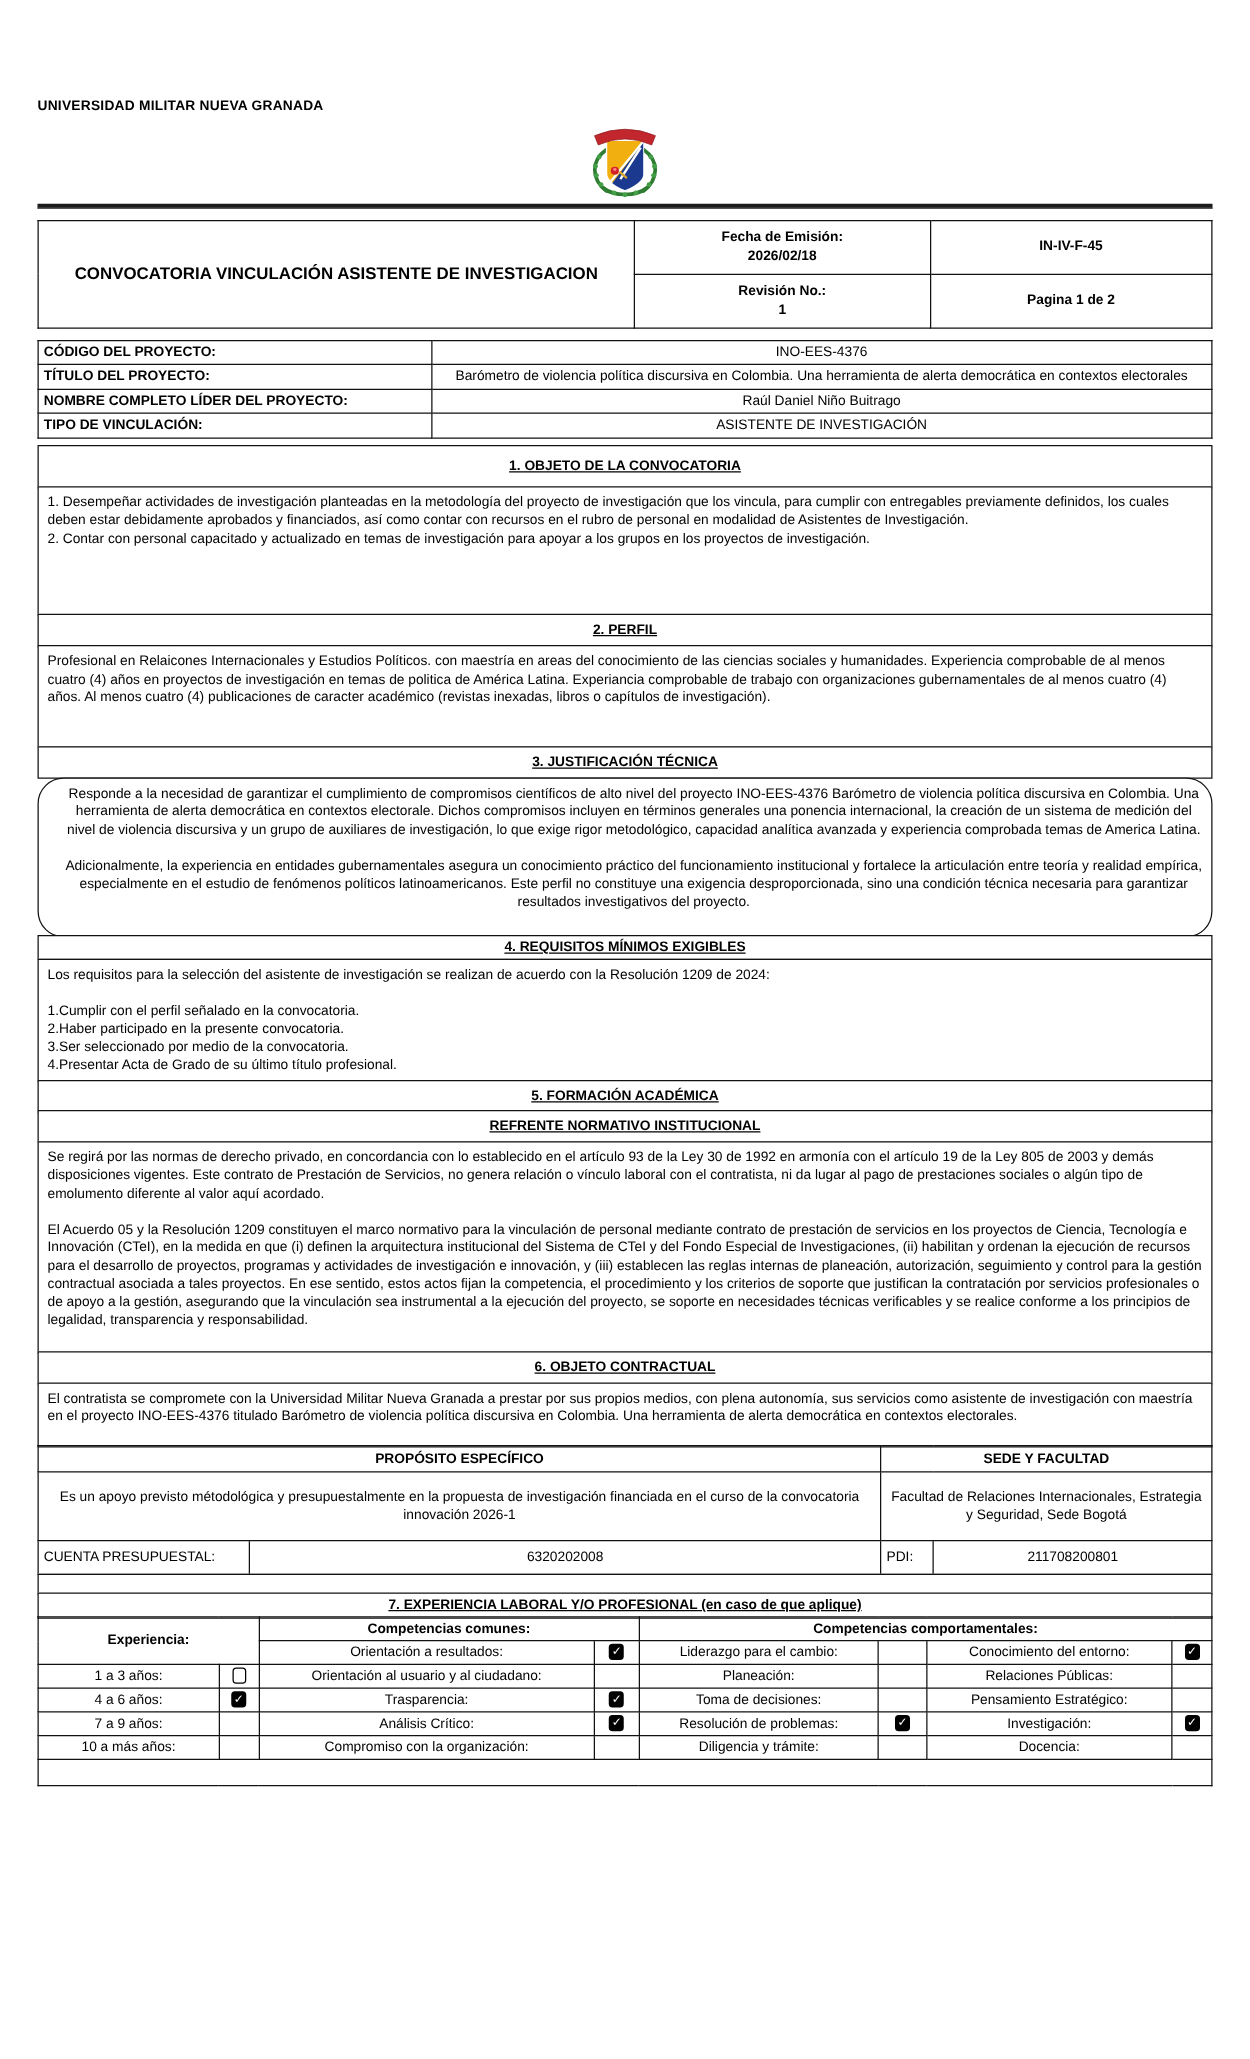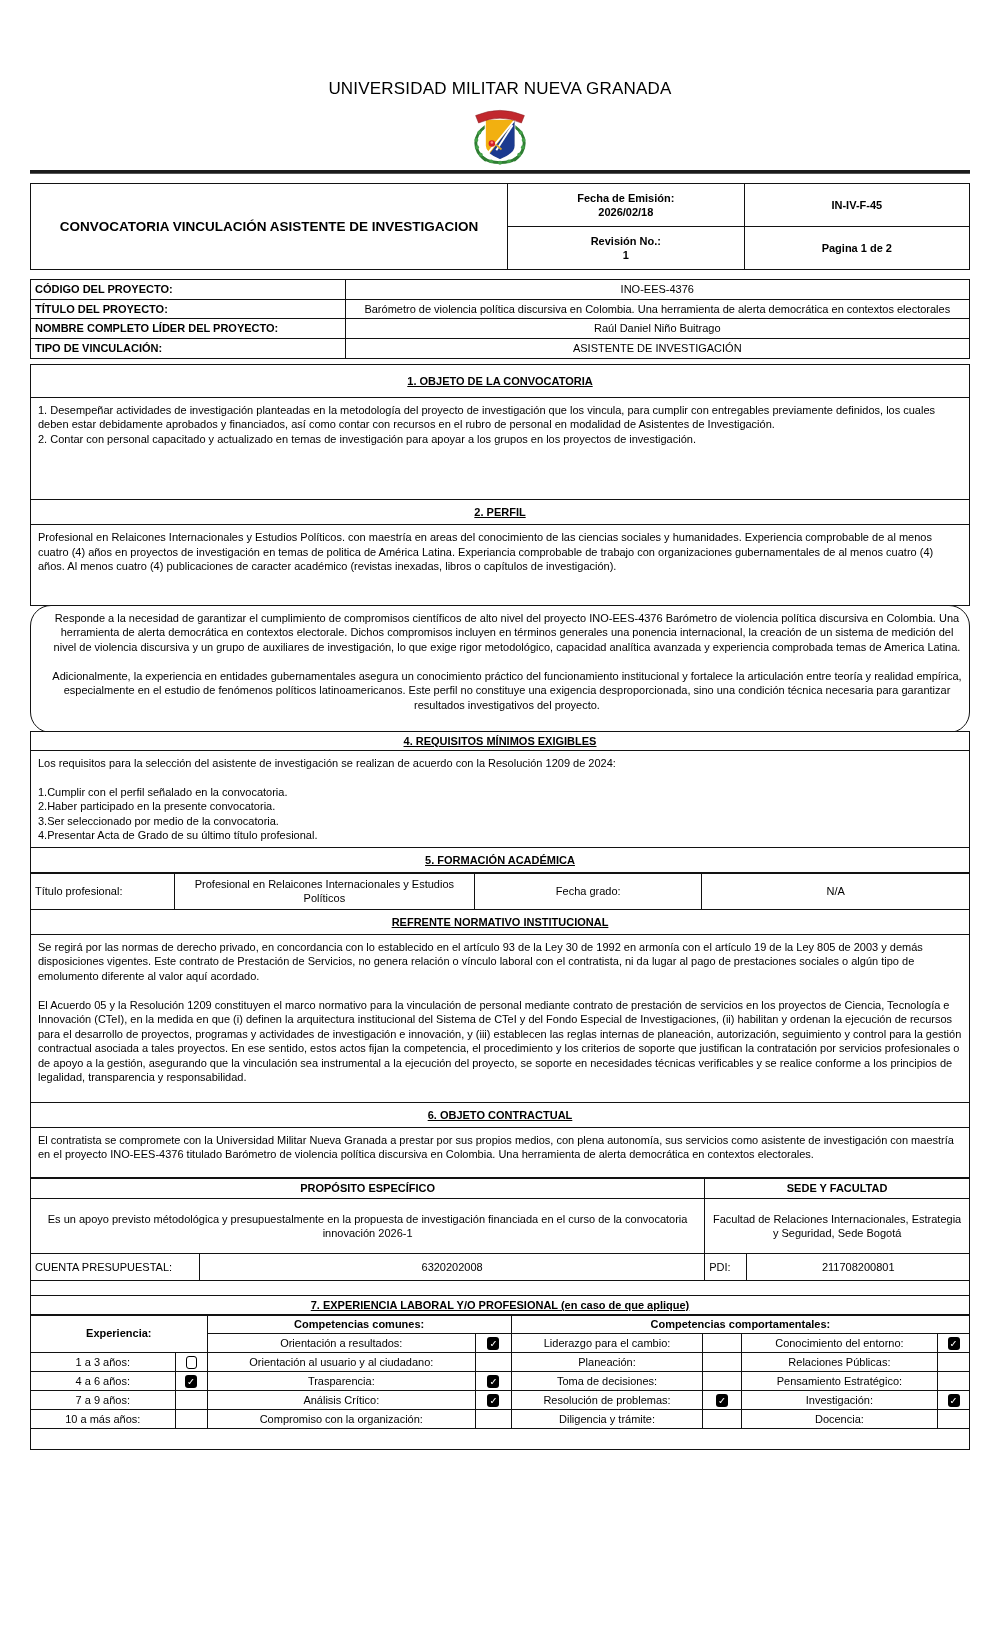--- a/index.html
+++ b/index.html
@@ -3,21 +3,21 @@
 <meta charset="utf-8">
 <style>
   html,body{margin:0;padding:0;}
   body{
     width:1000px;height:1647px;background:#ffffff;color:#000;
     font-family:"Liberation Sans","DejaVu Sans",sans-serif;
     font-size:11px;line-height:1.32;
     -webkit-font-smoothing:antialiased;
   }
   .page{padding:78px 30px 0 30px;}
-  .uni-title{text-align:center;font-weight:normal;font-size:17px;letter-spacing:.2px;}
+  .uni-title{font-weight:bold;font-size:11px;letter-spacing:.2px;}
   .logo-wrap{text-align:center;margin:3px 0 0 0;height:62px;}
   .divider{height:3px;background:#1b1b1b;margin-top:5px;border-bottom:1px solid #555;}
   table{border-collapse:collapse;width:100%;table-layout:fixed;}
   td{border:1.6px solid #121212;padding:2px 4px;vertical-align:middle;word-wrap:break-word;}
 
   
   .hdr{margin-top:9px;}
   .hdr td{text-align:center;}
   .hdr-title{font-size:13.5px;font-weight:bold;line-height:1.5;}
   .hdr .meta{font-weight:bold;height:38px;}
@@ -161,20 +161,21 @@
 
   <div class="stack">
 
     <div class="sec sec-h tall">1. OBJETO DE LA CONVOCATORIA</div>
     <div class="sec sec-c" id="s1c">1. Desempeñar actividades de investigación planteadas en la metodología del proyecto de investigación que los vincula, para cumplir con entregables previamente definidos, los cuales deben estar debidamente aprobados y financiados, así como contar con recursos en el rubro de personal en modalidad de Asistentes de Investigación.
 2. Contar con personal capacitado y actualizado en temas de investigación para apoyar a los grupos en los proyectos de investigación.</div>
 
     <div class="sec sec-h">2. PERFIL</div>
     <div class="sec sec-c" id="s2c">Profesional en Relaicones Internacionales y Estudios Políticos. con maestría en areas del conocimiento de las ciencias sociales y humanidades. Experiencia comprobable de al menos cuatro (4) años en proyectos de investigación en temas de politica de América Latina. Experiancia comprobable de trabajo con organizaciones gubernamentales de al menos cuatro (4) años. Al menos cuatro (4) publicaciones de caracter académico (revistas inexadas, libros o capítulos de investigación).</div>
 
+    <div class="sec sec-h">3. JUSTIFICACIÓN TÉCNICA</div>
     <div class="sec sec-c center" id="s3c">Responde a la necesidad de garantizar el cumplimiento de compromisos científicos de alto nivel del proyecto INO-EES-4376 Barómetro de violencia política discursiva en Colombia. Una herramienta de alerta democrática en contextos electorale. Dichos compromisos incluyen en términos generales una ponencia internacional, la creación de un sistema de medición del nivel de violencia discursiva y un grupo de auxiliares de investigación, lo que exige rigor metodológico, capacidad analítica avanzada y experiencia comprobada temas de America Latina.
 
 Adicionalmente, la experiencia en entidades gubernamentales asegura un conocimiento práctico del funcionamiento institucional y fortalece la articulación entre teoría y realidad empírica, especialmente en el estudio de fenómenos políticos latinoamericanos. Este perfil no constituye una exigencia desproporcionada, sino una condición técnica necesaria para garantizar resultados investigativos del proyecto.</div>
 
     <div class="sec sec-h slim">4. REQUISITOS MÍNIMOS EXIGIBLES</div>
     <div class="sec sec-c" id="s4c">Los requisitos para la selección del asistente de investigación se realizan de acuerdo con la Resolución 1209 de 2024:
 
 1.Cumplir con el perfil señalado en la convocatoria.
 2.Haber participado en la presente convocatoria.
 3.Ser seleccionado por medio de la convocatoria.
@@ -183,26 +184,20 @@
     <div class="sec sec-h">5. FORMACIÓN ACADÉMICA</div>
 
     <table class="subtable form">
       <colgroup>
           <col style="width:15.3%">
           <col style="width:32%">
           <col style="width:24.2%">
           <col style="width:28.5%">
         </colgroup>
       <tbody>
-          <tr class="r1">
-        <td class="lbl">Título profesional:</td>
-        <td>Profesional en Relaicones Internacionales y Estudios Políticos</td>
-        <td>Fecha grado:</td>
-        <td>N/A</td>
-      </tr>
     </tbody>
       </table>
 
     <div class="sec sec-h">REFRENTE NORMATIVO INSTITUCIONAL</div>
     <div class="sec sec-c" id="refc">Se regirá por las normas de derecho privado, en concordancia con lo establecido en el artículo 93 de la Ley 30 de 1992 en armonía con el artículo 19 de la Ley 805 de 2003 y demás disposiciones vigentes. Este contrato de Prestación de Servicios, no genera relación o vínculo laboral con el contratista, ni da lugar al pago de prestaciones sociales o algún tipo de emolumento diferente al valor aquí acordado.
 
 El Acuerdo 05 y la Resolución 1209 constituyen el marco normativo para la vinculación de personal mediante contrato de prestación de servicios en los proyectos de Ciencia, Tecnología e Innovación (CTeI), en la medida en que (i) definen la arquitectura institucional del Sistema de CTeI y del Fondo Especial de Investigaciones, (ii) habilitan y ordenan la ejecución de recursos para el desarrollo de proyectos, programas y actividades de investigación e innovación, y (iii) establecen las reglas internas de planeación, autorización, seguimiento y control para la gestión contractual asociada a tales proyectos. En ese sentido, estos actos fijan la competencia, el procedimiento y los criterios de soporte que justifican la contratación por servicios profesionales o de apoyo a la gestión, asegurando que la vinculación sea instrumental a la ejecución del proyecto, se soporte en necesidades técnicas verificables y se realice conforme a los principios de legalidad, transparencia y responsabilidad.</div>
 
     <div class="sec sec-h">6. OBJETO CONTRACTUAL</div>
     <div class="sec sec-c" id="s6c">El contratista se compromete con la Universidad Militar Nueva Granada a prestar por sus propios medios, con plena autonomía, sus servicios como asistente de investigación con maestría en el proyecto INO-EES-4376 titulado Barómetro de violencia política discursiva en Colombia. Una herramienta de alerta democrática en contextos electorales.</div>

